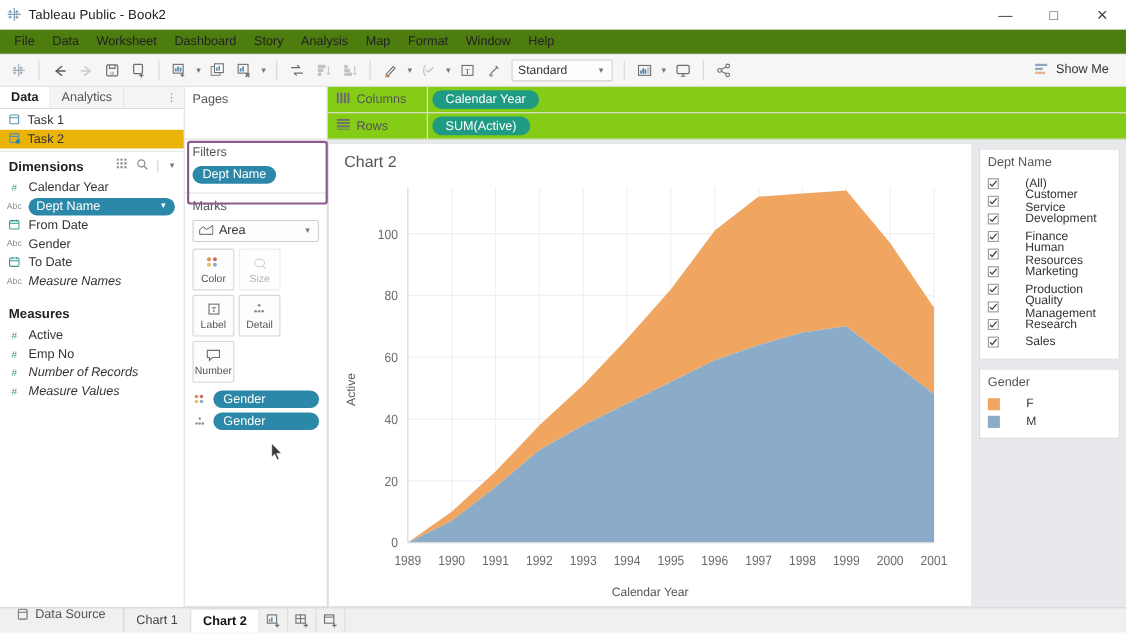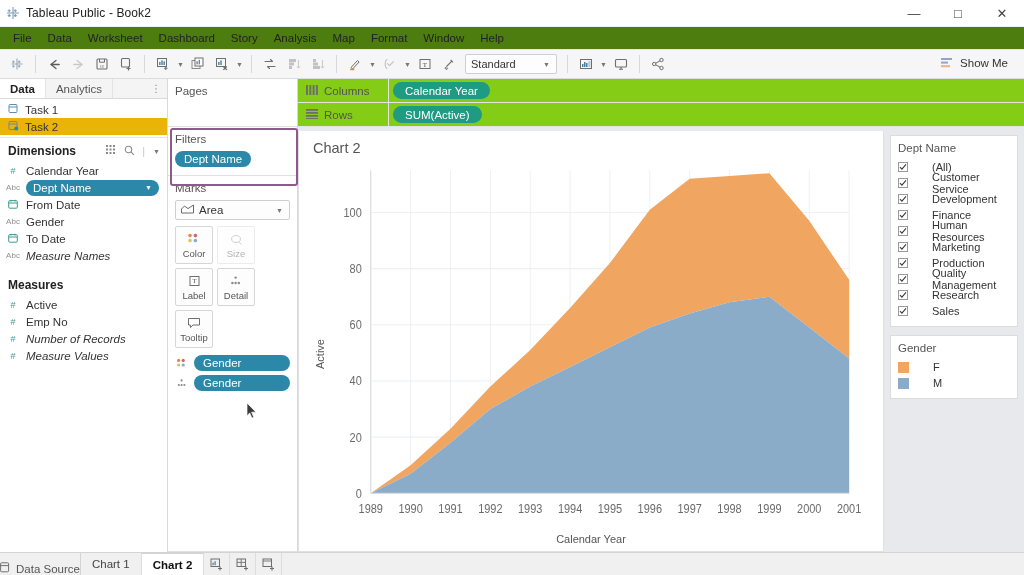--- a/index.html
+++ b/index.html
@@ -137,21 +137,21 @@
   .legend-title { font-size:11.5px; color:#555; margin-bottom:5px; }
   .lg-item { display:flex; align-items:center; gap:24px; height:16px; font-size:11px; color:#333; }
   .cbox { width:10px; height:10px; border:1px solid #9a9a9a; background:#fff; position:relative;
           display:flex; align-items:center; justify-content:center; flex:0 0 10px; }
   .cbox svg { display:block; }
   .swatch { width:11px; height:11px; flex:0 0 11px; }
 
   
   .tabbar { height: 23px; flex:0 0 23px; display:flex; align-items:stretch;
             background:#f0f0f0; border-top:1px solid #d4d4d4; }
-  .tb-datasrc { display:flex; align-items:flex-end; gap:6px; padding: 0 0; font-size:11.5px;
+  .tb-datasrc { display:flex; align-items:flex-start; gap:6px; padding: 0 16px; font-size:11.5px;
                 color:#555; border-right:1px solid #d4d4d4; }
   .wstab { display:flex; align-items:center; padding: 0 11px; font-size:11.5px; color:#444;
            border-right:1px solid #ddd; }
   .wstab.active { background:#fff; color:#111; font-weight:bold; border-top:1px solid #d4d4d4; }
   .newbtn { width:26px; display:flex; align-items:center; justify-content:center; border-right:1px solid #ddd; }
   .tabfill { flex:1; position:relative; }
   .statusbar { height: 18px; flex:0 0 18px; display:flex; align-items:center; gap:20px;
                background:#f0f0f0; padding-left:6px; font-size:11px; color:#555;
                border-top:1px solid #e0e0e0; }
 
@@ -562,21 +562,21 @@
                 </svg>
             </span>
             <span class="mlabel">Detail</span>
           </div>
           <div class="mbtn">
             <span class="glyph">
               <svg width="14" height="12" viewBox="0 0 14 12">
                   <path d="M1.5 1.5h11v6.5H6l-2.6 2.6V8H1.5z" stroke="#6e6e6e" stroke-width="1" fill="none"></path>
                 </svg>
             </span>
-            <span class="mlabel">Tooltip</span>
+            <span class="mlabel">Number</span>
           </div>
         </div>
 
         <div class="mrow">
           <span class="mi">
             <svg width="13" height="10" viewBox="0 0 13 10">
                 <circle cx="2.6" cy="2.4" r="1.6" fill="#d98f4e"></circle>
                 <circle cx="7.2" cy="2.4" r="1.6" fill="#c96a6a"></circle>
                 <circle cx="2.6" cy="7" r="1.6" fill="#e0c06a"></circle>
                 <circle cx="7.2" cy="7" r="1.6" fill="#8bacc8"></circle>

